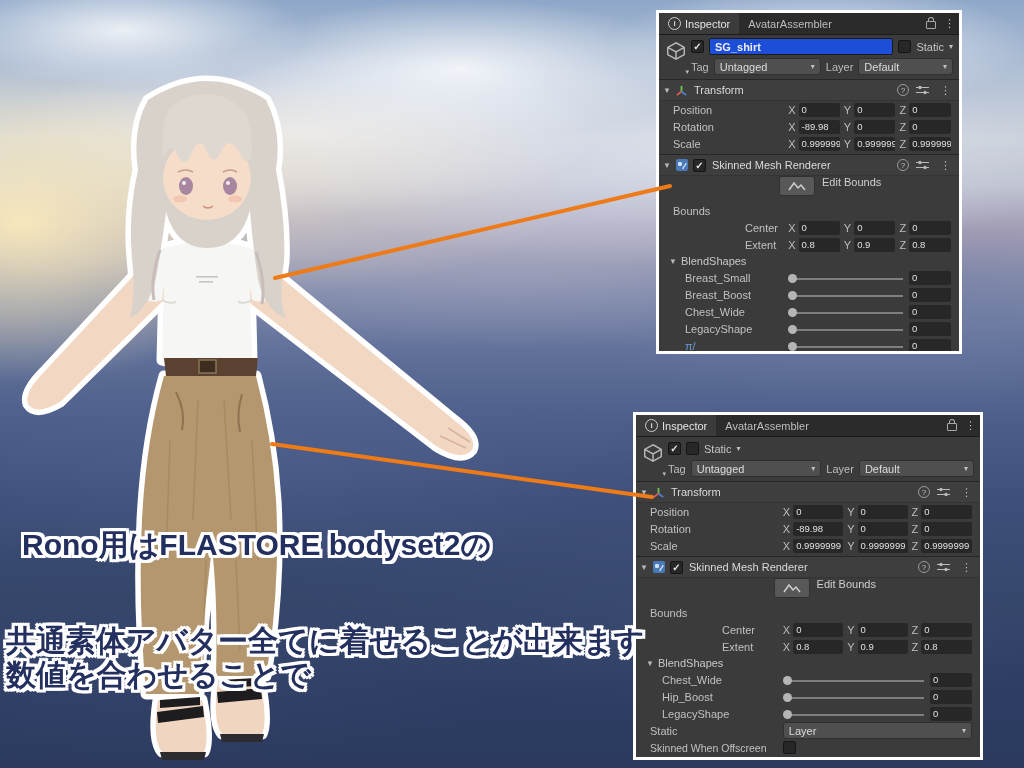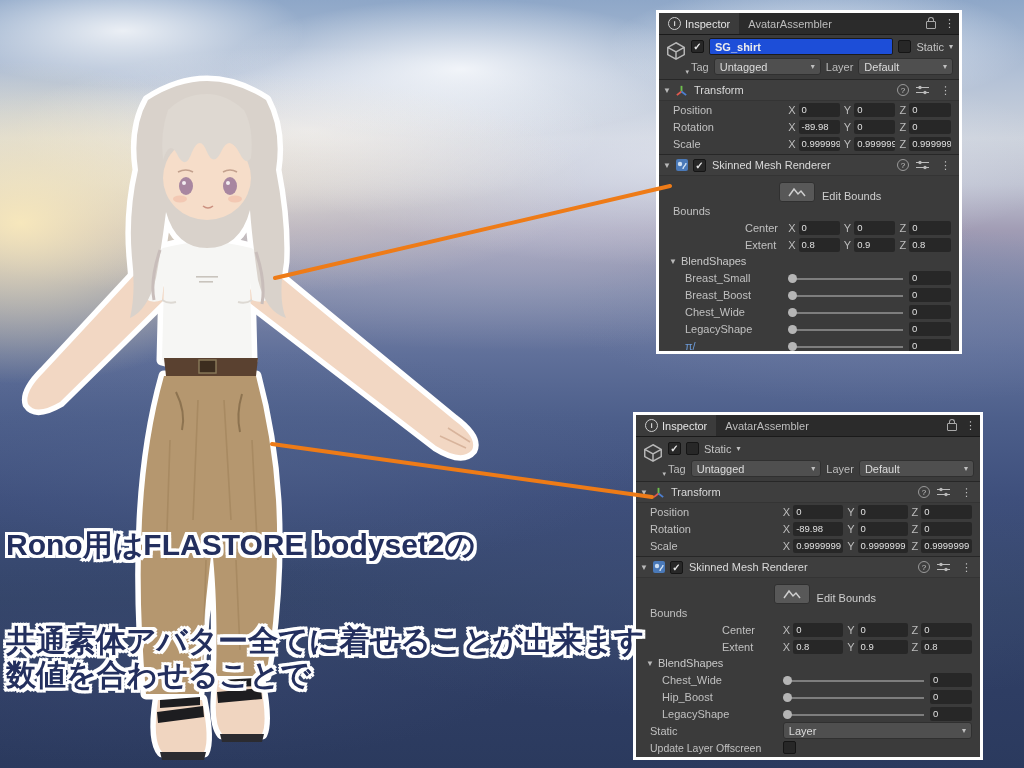--- a/index.html
+++ b/index.html
@@ -22,21 +22,21 @@
       linear-gradient(180deg,#8ea7c8 0%,#b3c1d6 10%,#ccd2dc 18%,#bfc3d2 24%,#a19cb4 30%,
         #7e87a8 38%,#60709a 46%,#4c5e8a 55%,#3e4f7c 65%,#344569 78%,#2e3d63 90%,#2b3a5e 100%);}
   
   .avatar{position:absolute;left:0;top:0;z-index:10;pointer-events:none;}
   
   .caption{position:absolute;z-index:30;font-weight:700;color:#232f5e;font-size:30px;
     line-height:34px;white-space:nowrap;
     text-shadow:3px 0 0 #fff,-3px 0 0 #fff,0 3px 0 #fff,0 -3px 0 #fff,
       2px 2px 0 #fff,-2px 2px 0 #fff,2px -2px 0 #fff,-2px -2px 0 #fff,
       3px 3px 0 #fff,-3px 3px 0 #fff,3px -3px 0 #fff,-3px -3px 0 #fff;}
-  .cap1{left:6px;top:528px}
+  .cap1{left:22px;top:528px}
   .cap2{left:6px;top:624px}
   
   .lines{position:absolute;left:0;top:0;z-index:40;pointer-events:none;}
   
   .panel{position:absolute;box-sizing:border-box;border:3px solid #fff;background:#3b3b3b;
     color:#c8c8c8;font-size:11px;z-index:20;overflow:hidden;display:flex;flex-direction:column;}
   .panel-shirt{left:656px;top:10px;width:306px;height:344px}
   .panel-pants{left:633px;top:412px;width:350px;height:348px}
   .tabbar{display:flex;align-items:stretch;background:#2b2b2b;height:21px;flex:none;
     border-bottom:1px solid #1a1a1a}
@@ -79,21 +79,21 @@
   .prow{display:flex;align-items:center;height:17px;padding:0 8px 0 14px;gap:4px;flex:none}
   .plabel{width:40%;flex:none;color:#c0c0c0;white-space:nowrap;overflow:hidden;box-sizing:border-box}
   .plabel.sub{padding-left:72px}
   .plabel.tight{font-size:10.5px;overflow:visible}
   .blue{color:#6c9bd8}
   .axes{flex:1;display:flex;gap:4px;min-width:0}
   .axis{flex:1;display:flex;align-items:center;gap:3px;min-width:0}
   .axname{color:#bdbdbd}
   .field{flex:1;height:14px;background:#272727;border-radius:2px;display:flex;align-items:center;
     padding:0 3px;color:#e0e0e0;font-size:9.5px;white-space:nowrap;overflow:hidden;min-width:0}
-  .eb-row{display:flex;align-items:flex-end;gap:7px;height:26px;padding-left:40%;flex:none}
+  .eb-row{display:flex;align-items:flex-start;gap:7px;height:26px;padding-left:40%;flex:none}
   .eb-btn{width:36px;height:20px;background:#585858;border:1px solid #303030;border-radius:3px;
     display:flex;align-items:center;justify-content:center;padding:0}
   .eb-label{color:#cfcfcf}
   .bs-head{display:flex;align-items:center;gap:4px;height:16px;padding:0 8px 0 10px;flex:none}
   .slider-row .plabel{padding-left:12px}
   .slider{flex:1;position:relative;height:14px;min-width:0}
   .track{position:absolute;left:2px;right:2px;top:7px;height:2px;background:#7e7e7e}
   .knob{position:absolute;left:0;top:3px;width:9px;height:9px;border-radius:50%;background:#b5b5b5}
   .val{flex:none;width:36px}
   .qdd{flex:1}
@@ -601,21 +601,21 @@
     <span class="field val">0</span>
   </div>
   <div class="prow">
     <span class="plabel">Static</span>
     <div class="dropdown qdd">
       <span>Layer</span>
       <span class="dd-arrow">▾</span>
     </div>
   </div>
   <div class="prow">
-    <span class="plabel tight">Update Layer Offscreen</span>
+    <span class="plabel tight">Skinned When Offscreen</span>
     <span class="checkbox"></span>
   </div>
 </section>
 
 <div class="caption cap1">
   <div>Rono用はFLASTORE bodyset2の</div>
 </div>
 <div class="caption cap2">
   <div>共通素体アバター全てに着せることが出来ます</div>
   <div>数値を合わせることで</div>

